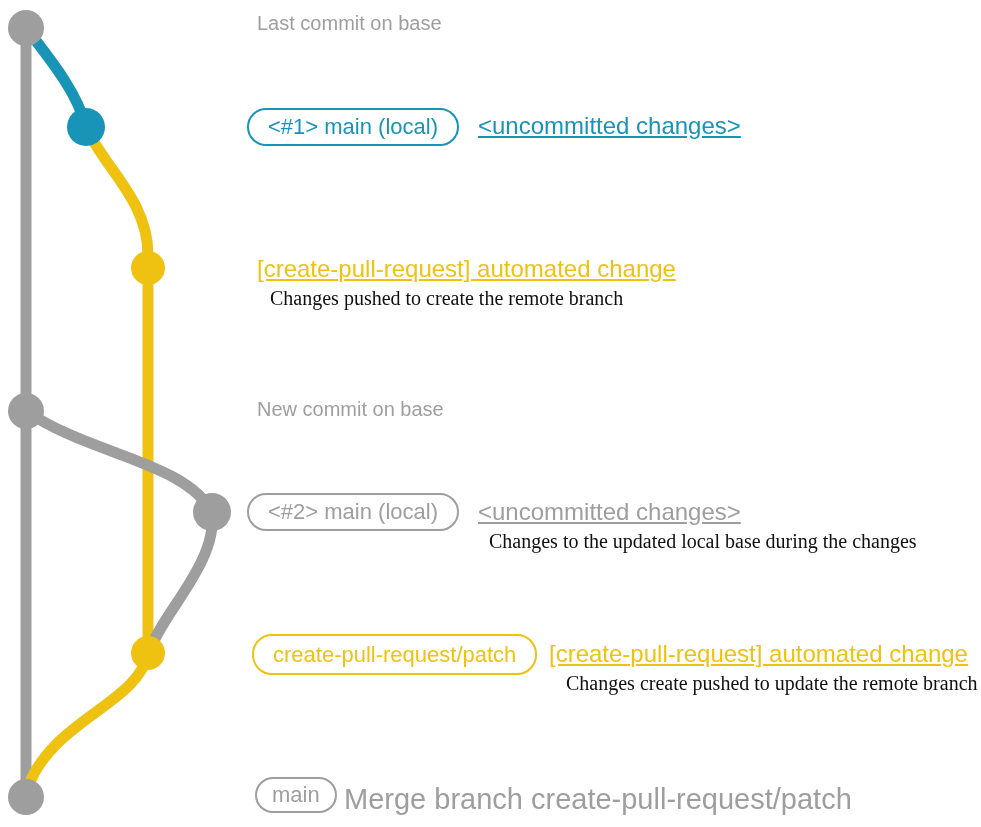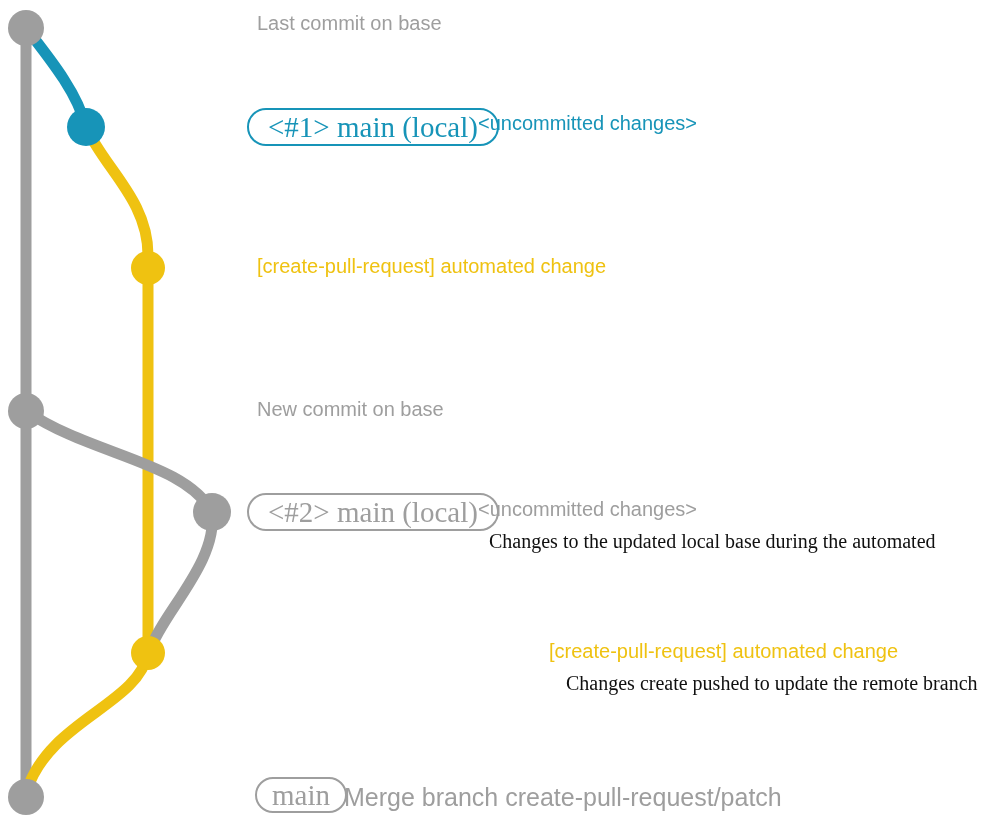--- a/index.html
+++ b/index.html
@@ -18,38 +18,38 @@
   .canvas{position:absolute;left:0;top:0;width:981px;height:827px;}
   svg.graph{position:absolute;left:0;top:0;}
   .stroke-gray{stroke:var(--gray);}
   .stroke-blue{stroke:var(--blue);}
   .stroke-yellow{stroke:var(--yellow);}
   .fill-gray{fill:var(--gray);}
   .fill-blue{fill:var(--blue);}
   .fill-yellow{fill:var(--yellow);}
   .abs{position:absolute;white-space:nowrap;}
   .big-label{font-size:20px;color:var(--gray);}
-  .heading{font-size:20px;}
+  .heading{font-size:24px;text-decoration:underline;}
   .heading.blue{color:var(--blue);}
   .heading.gray{color:var(--gray);}
   .heading.yellow{color:var(--yellow);}
   .desc{
     font-family:"Liberation Serif", serif;
     font-size:20px;color:var(--ink);
   }
   .pill{
     display:inline-flex;align-items:center;justify-content:center;
     height:38px;padding:0 19px;border:2px solid currentColor;
-    border-radius:20px;font-size:29px;line-height:1;font-family:Liberation Serif, serif;
+    border-radius:20px;font-size:22px;line-height:1;
   }
   .pill.blue{color:var(--blue);}
   .pill.gray{color:var(--gray);}
   .pill.yellow{color:var(--yellow);height:41px;}
   .pill.small{height:36px;padding:0 15px;}
-  .message{font-size:25px;color:var(--gray);}
+  .message{font-size:29px;color:var(--gray);}
 </style>
 </head>
 <body>
 
 <div class="canvas">
 
   <svg class="graph" width="981" height="827" viewBox="0 0 981 827">
 
     <path d="M26,28 L26,797" class="stroke-gray" stroke-width="11" fill="none"></path>
 
@@ -73,29 +73,33 @@
   </svg>
 
   <div class="abs big-label" style="left:257px;top:12px;">Last commit on base</div>
 
   <div class="abs pill blue" style="left:247px;top:108px;">
     <span>&lt;#1&gt; main (local)</span>
   </div>
   <div class="abs heading blue" style="left:478px;top:112px;">&lt;uncommitted changes&gt;</div>
 
   <div class="abs heading yellow" style="left:257px;top:255px;">[create-pull-request] automated change</div>
+  <div class="abs desc" style="left:270px;top:287px;">Changes pushed to create the remote branch</div>
 
   <div class="abs big-label" style="left:257px;top:398px;">New commit on base</div>
 
   <div class="abs pill gray" style="left:247px;top:493px;">
     <span>&lt;#2&gt; main (local)</span>
   </div>
   <div class="abs heading gray" style="left:478px;top:498px;">&lt;uncommitted changes&gt;</div>
-  <div class="abs desc" style="left:489px;top:530px;">Changes to the updated local base during the automated</div>
+  <div class="abs desc" style="left:489px;top:530px;">Changes to the updated local base during the changes</div>
 
+  <div class="abs pill yellow" style="left:252px;top:634px;">
+    <span>create-pull-request/patch</span>
+  </div>
   <div class="abs heading yellow" style="left:549px;top:640px;">[create-pull-request] automated change</div>
   <div class="abs desc" style="left:566px;top:672px;">Changes create pushed to update the remote branch</div>
 
   <div class="abs pill gray small" style="left:255px;top:777px;">
     <span>main</span>
   </div>
   <div class="abs message" style="left:344px;top:783px;">Merge branch create-pull-request/patch</div>
 
 </div>
 

